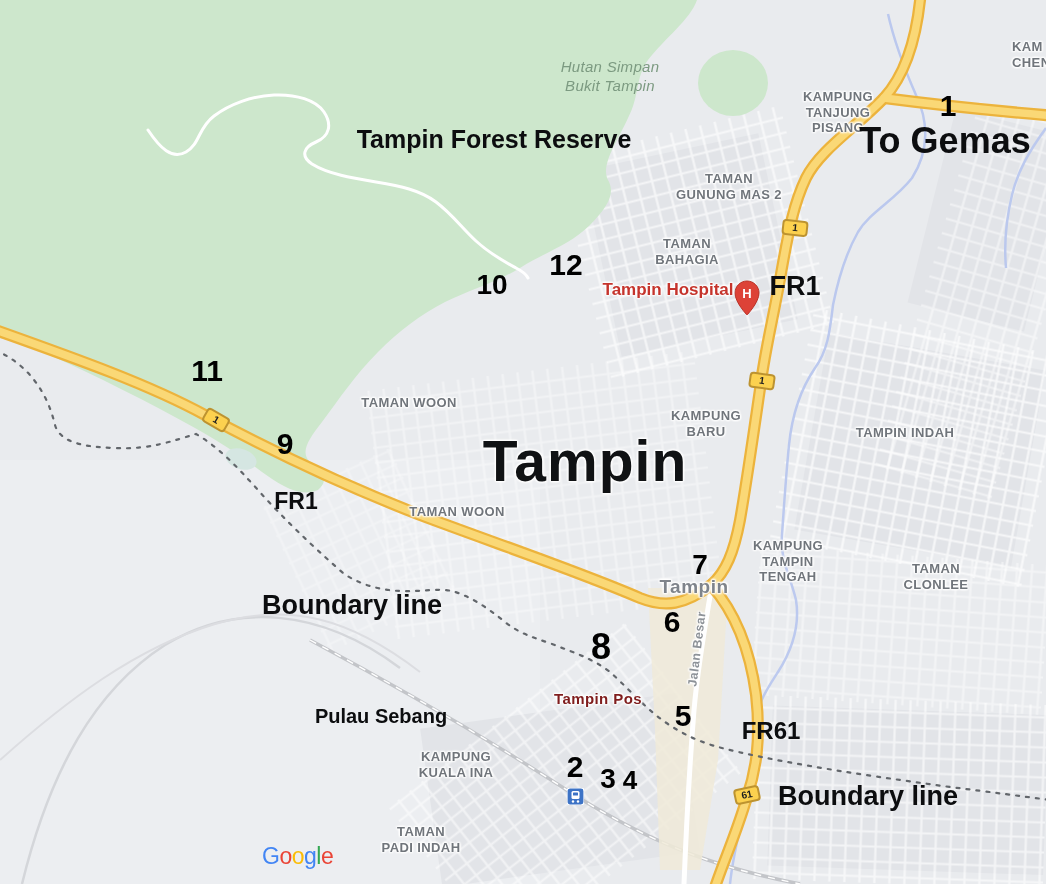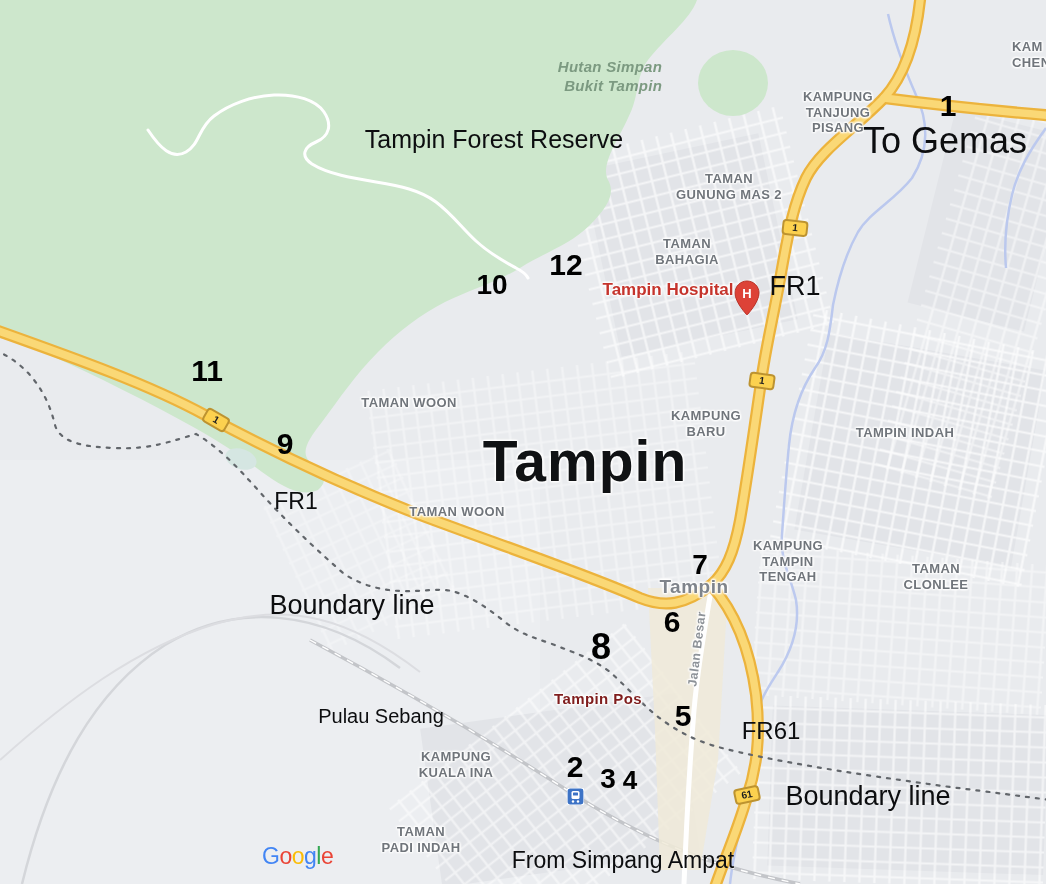--- a/index.html
+++ b/index.html
@@ -1,28 +1,28 @@
 <!DOCTYPE html>
 <html><head>
 <meta charset="utf-8">
 <style>
   html,body{margin:0;padding:0;background:#555;}
   #map{position:relative;width:1046px;height:884px;overflow:hidden;
        background:#e9ebee;font-family:"Liberation Sans",sans-serif;}
   #map svg.base{position:absolute;left:0;top:0;}
   .halo{text-shadow:0 0 2px #fff,0 0 3px #fff,1px 1px 2px #fff,-1px -1px 2px #fff,1px -1px 2px #fff,-1px 1px 2px #fff;}
-  .ann{position:absolute;transform:translate(-50%,-50%);font-weight:400;color:#0c0d0f;
+  .ann{position:absolute;transform:translate(-50%,-50%);font-weight:700;color:#0c0d0f;
        white-space:nowrap;line-height:1;}
   .num{position:absolute;transform:translate(-50%,-50%);font-weight:700;color:#000;line-height:1;}
   .maplabel{position:absolute;transform:translate(-50%,-50%);color:#70757b;font-weight:700;
        font-size:13px;letter-spacing:.4px;text-align:center;white-space:pre-line;line-height:1.2;}
   .citylabel{position:absolute;transform:translate(-50%,-50%);font-weight:700;color:#101214;
        font-size:57px;letter-spacing:1px;white-space:nowrap;line-height:1;}
   .forestlabel{position:absolute;transform:translate(-50%,-50%);color:#7c9a81;font-style:italic;
-       font-weight:700;font-size:15px;text-align:right;white-space:pre-line;line-height:1.25;letter-spacing:.3px;}
+       font-weight:400;font-size:15px;text-align:center;white-space:pre-line;line-height:1.25;letter-spacing:.3px;}
   .hospital-text{position:absolute;transform:translate(-50%,-50%);color:#c5342c;font-weight:700;
        font-size:17px;white-space:nowrap;}
   .townlabel{position:absolute;transform:translate(-50%,-50%);color:#7f848b;font-weight:700;
        font-size:19px;letter-spacing:.5px;white-space:nowrap;}
   .poslabel{position:absolute;transform:translate(-50%,-50%);color:#7f1d1d;font-weight:700;
        font-size:15px;letter-spacing:.4px;white-space:nowrap;}
   .streetlabel{position:absolute;transform:translate(-50%,-50%) rotate(-83deg);color:#8d9298;
        font-weight:700;font-size:12.5px;letter-spacing:.5px;white-space:nowrap;}
   .shield{position:absolute;width:26px;height:16px;background:#fcd14f;border:2px solid #bd9330;
        border-radius:4px;color:#1c1d20;font-size:10px;font-weight:700;display:flex;align-items:center;
@@ -170,21 +170,20 @@
 
   <div class="ann" style="left:945px;top:141px;font-size:36px;">To Gemas</div>
   <div class="ann" style="left:494px;top:139px;font-size:25px;">Tampin Forest Reserve</div>
   <div class="citylabel halo" style="left:585px;top:461px;">Tampin</div>
   <div class="ann" style="left:795px;top:286px;font-size:27px;">FR1</div>
   <div class="ann" style="left:296px;top:501px;font-size:23px;">FR1</div>
   <div class="ann" style="left:771px;top:731px;font-size:24px;">FR61</div>
   <div class="ann" style="left:352px;top:605px;font-size:27px;">Boundary line</div>
   <div class="ann" style="left:868px;top:796px;font-size:27px;">Boundary line</div>
   <div class="ann" style="left:381px;top:716px;font-size:20px;">Pulau Sebang</div>
-  <div class="ann" style="left:623px;top:860px;font-size:23px;">From Simpang Ampat</div>
 
   <div class="num" style="left:948px;top:106px;font-size:30px;">1</div>
   <div class="num" style="left:575px;top:767px;font-size:30px;">2</div>
   <div class="num" style="left:608px;top:779px;font-size:28px;">3</div>
   <div class="num" style="left:630px;top:780px;font-size:26px;">4</div>
   <div class="num" style="left:683px;top:716px;font-size:30px;">5</div>
   <div class="num" style="left:672px;top:622px;font-size:30px;">6</div>
   <div class="num" style="left:700px;top:565px;font-size:28px;">7</div>
   <div class="num" style="left:601px;top:647px;font-size:36px;">8</div>
   <div class="num" style="left:285px;top:444px;font-size:30px;">9</div>

